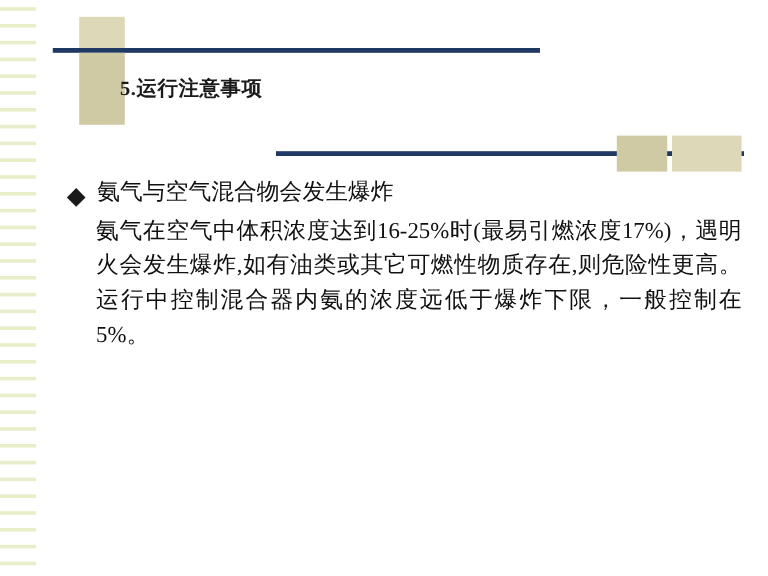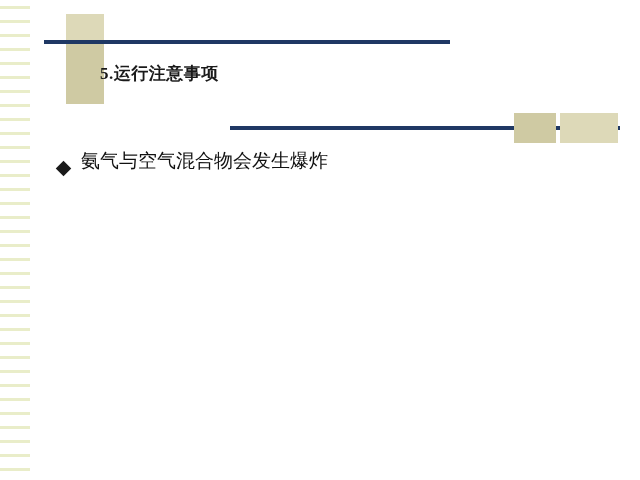--- a/index.html
+++ b/index.html
@@ -65,21 +65,21 @@
 
   
   .body-area {
     position: absolute;
     left: 58px;
     top: 148px;
     width: 560px;
   }
   .bullet-row {
     display: flex;
-    align-items: flex-end;
+    align-items: center;
     margin-bottom: 2px;
   }
   .bullet-diamond {
     width: 11px;
     height: 11px;
     background: #1a1a1a;
     transform: rotate(45deg);
     margin-top: 7px;
     margin-right: 12px;
     flex: 0 0 auto;
@@ -151,16 +151,17 @@
   <div class="block-beige" style="left:514px; top:113px; width:42px; height:30px;"></div>
   <div class="block-beige-light" style="left:560px; top:113px; width:58px; height:30px;"></div>
 
   <div class="body-area">
 
     <div class="bullet-row">
       <div class="bullet-diamond"></div>
       <div class="bullet-text">氨气与空气混合物会发生爆炸</div>
     </div>
 
+    <div class="para">氨气在空气中体积浓度达到16-25%时(最易引燃浓度17%)，遇明火会发生爆炸,如有油类或其它可燃性物质存在,则危险性更高。运行中控制混合器内氨的浓度远低于爆炸下限，一般控制在5%。</div>
 
 
   </div>
 </div>
 
 </body></html>

